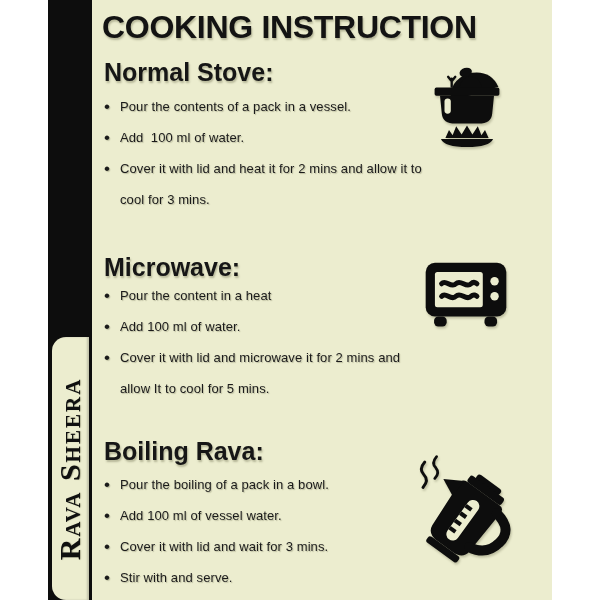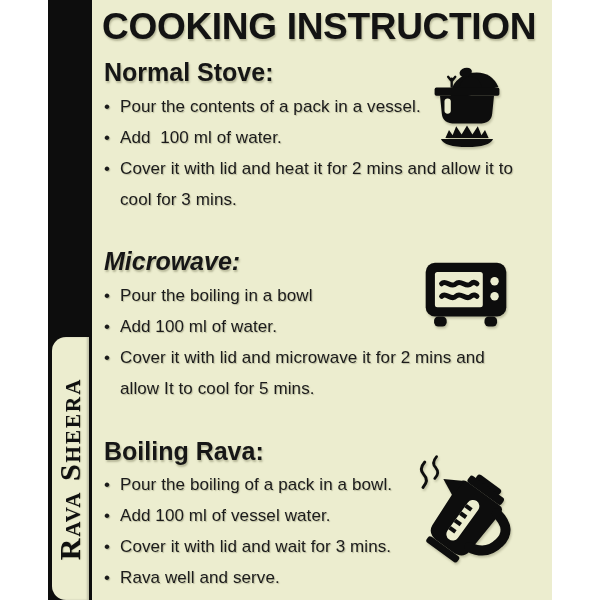--- a/index.html
+++ b/index.html
@@ -25,46 +25,46 @@
   }
   .brand-label{
     transform:rotate(-90deg);white-space:nowrap;
     font-family:"Liberation Serif", serif;
     font-variant:small-caps;font-weight:700;font-size:30px;
     letter-spacing:2px;color:#101010;
     text-shadow:0 1px 1px rgba(70,70,40,.35);
   }
   .page-title{
     position:absolute;left:102px;top:10px;
-    font-size:37px;line-height:34px;font-weight:800;
+    font-size:32px;line-height:34px;font-weight:800;
     letter-spacing:-0.3px;color:#131313;
     text-shadow:1px 2px 2px rgba(80,80,50,.35);
   }
   .section-heading{
     position:absolute;left:104px;
     font-size:25px;line-height:30px;font-weight:700;color:#161616;
     text-shadow:1px 2px 2px rgba(80,80,50,.35);
   }
   .bullet-list{
     position:absolute;left:104px;width:438px;
     color:#1b1b1b;
   }
   .bullet-item{display:flex;}
   .bullet-dot{
     width:16px;flex:0 0 16px;font-size:17px;line-height:31px;
     text-shadow:1px 1px 1px rgba(80,80,50,.3);
   }
   .bullet-text{
-    flex:1;font-size:17px;line-height:31px;letter-spacing:0.1px;
+    flex:1;font-size:13px;line-height:31px;letter-spacing:0.1px;
     white-space:pre-wrap;
     text-shadow:1px 1px 1px rgba(80,80,50,.3);
   }
   #heading-stove{top:57px;}
   #bullets-stove{top:91px;}
-  #heading-microwave{top:246px;font-style:italic;}
+  #heading-microwave{top:252px;}
   #bullets-microwave{top:280px;}
   #heading-boiling{top:436px;}
   #bullets-boiling{top:469px;}
   .icon{position:absolute;}
   .icon svg{display:block;width:100%;height:100%;
     filter:drop-shadow(1px 2px 1px rgba(80,80,50,.3));}
   #icon-stove{left:421px;top:57px;width:92px;height:90px;}
   #icon-microwave{left:424px;top:261px;width:84px;height:74px;}
   #icon-kettle{left:411px;top:453px;width:102px;height:118px;}
 </style>
@@ -118,21 +118,21 @@
     <path d="M26,90 L30,81 L34,87 L38,77 L44,86 L50,76 L56,86 L62,77 L66,87 L70,81 L74,90 Z"></path>
 
     <path d="M21,91 L79,91 Q75,100 50,100 Q25,100 21,91 Z"></path>
   </svg>
 </div>
 
 <div id="heading-microwave" class="section-heading">Microwave:</div>
 <div id="bullets-microwave" class="bullet-list">
   <div class="bullet-item">
     <span class="bullet-dot">•</span>
-    <span class="bullet-text">Pour the boiling in a bowl</span>
+    <span class="bullet-text">Pour the content in a heat</span>
   </div>
   <div class="bullet-item">
     <span class="bullet-dot">•</span>
     <span class="bullet-text">Add 100 ml of water.</span>
   </div>
   <div class="bullet-item">
     <span class="bullet-dot">•</span>
     <span class="bullet-text">Cover it with lid and microwave it for 2 mins and
 allow It to cool for 5 mins.</span>
   </div>
@@ -159,21 +159,21 @@
   <div class="bullet-item">
     <span class="bullet-dot">•</span>
     <span class="bullet-text">Add 100 ml of vessel water.</span>
   </div>
   <div class="bullet-item">
     <span class="bullet-dot">•</span>
     <span class="bullet-text">Cover it with lid and wait for 3 mins.</span>
   </div>
   <div class="bullet-item">
     <span class="bullet-dot">•</span>
-    <span class="bullet-text">Rava well and serve.</span>
+    <span class="bullet-text">Stir with and serve.</span>
   </div>
 </div>
 <div id="icon-kettle" class="icon">
   <svg viewBox="0 0 110 130" xmlns="http://www.w3.org/2000/svg" fill="#0d0d0d">
 
     <path d="M14,10 q-7,8 -1,14 q6,6 -1,14" stroke="#0d0d0d" stroke-width="3.2" fill="none" stroke-linecap="round"></path>
     <path d="M27,4 q-6,7 -1,12 q5,6 -1,12" stroke="#0d0d0d" stroke-width="3" fill="none" stroke-linecap="round"></path>
 
     <g transform="rotate(36 58 78)">
       <rect x="38" y="24" width="32" height="8" rx="3.5"></rect>

